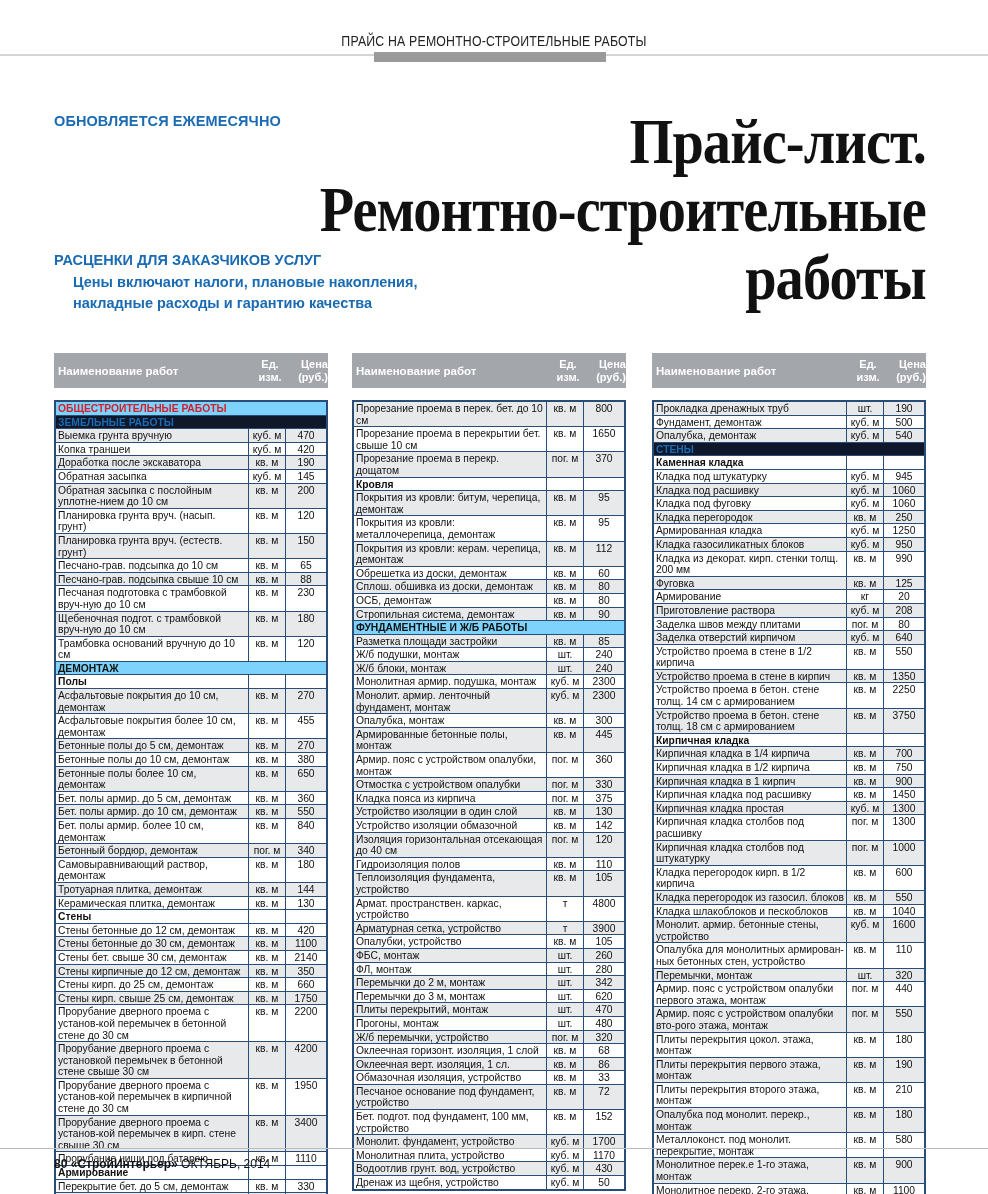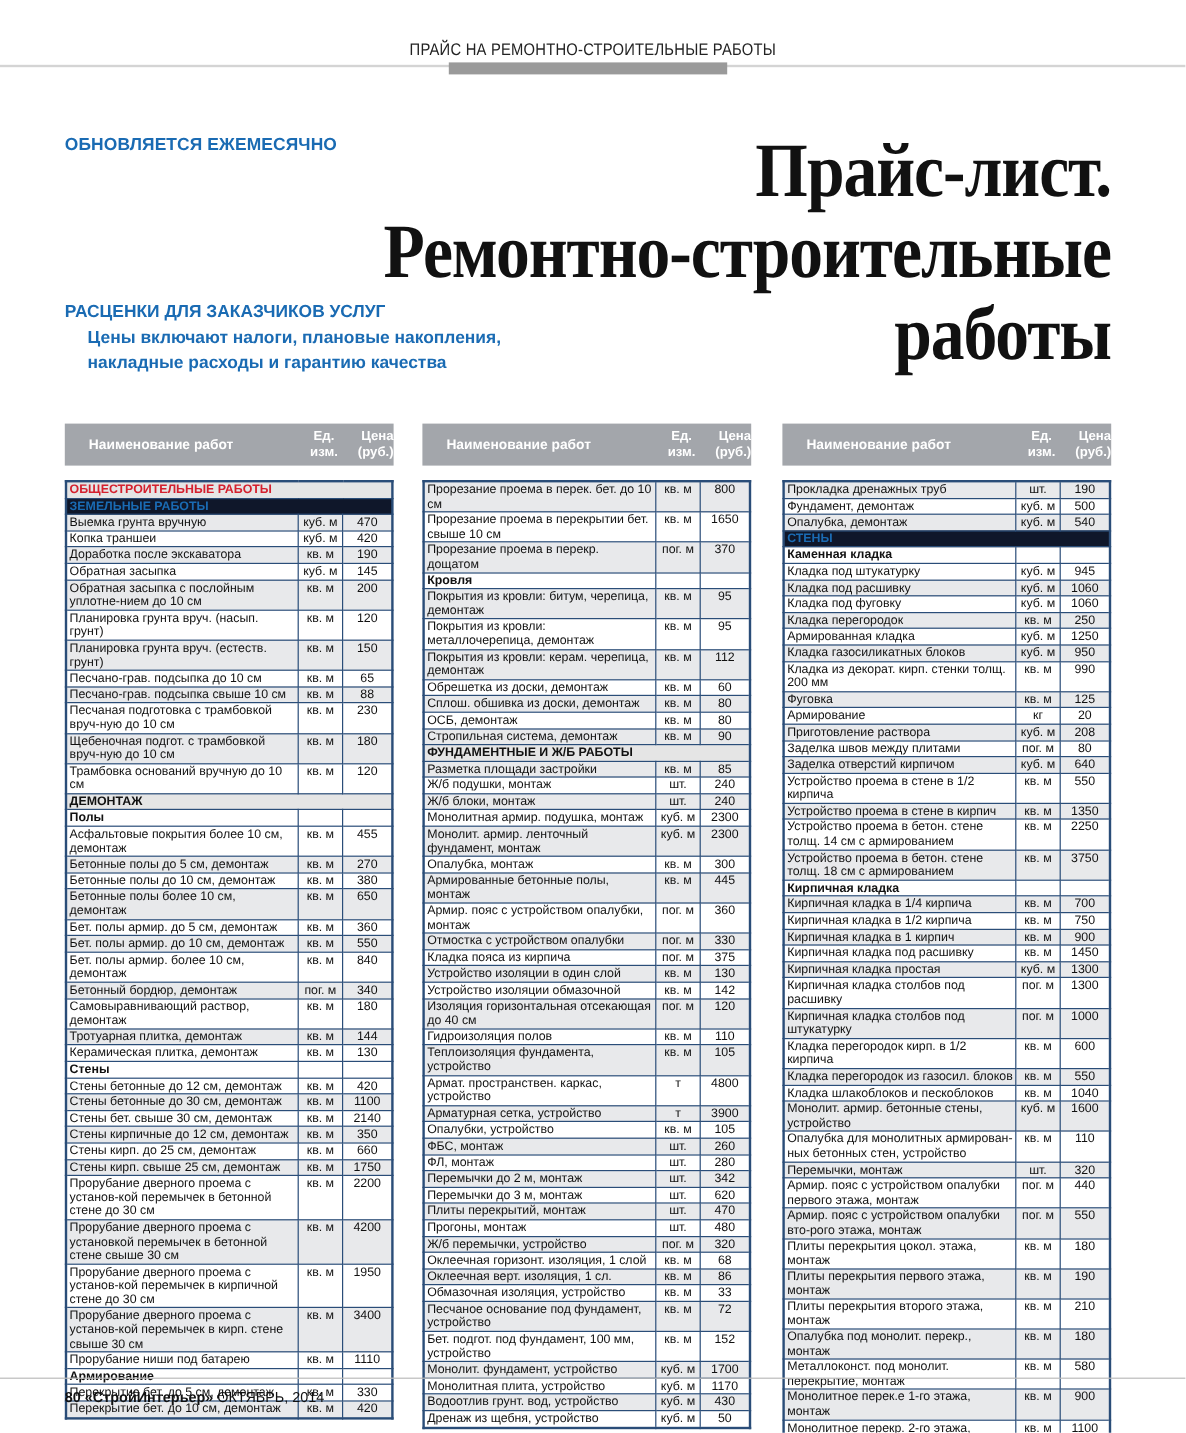--- a/index.html
+++ b/index.html
@@ -9,29 +9,29 @@
   .runbar{position:absolute;top:52px;left:374px;width:232px;height:10px;background:#9a9a9a;}
   .upd{position:absolute;top:113px;left:54px;font-weight:bold;font-size:14.5px;color:#1a6bb3;letter-spacing:0.1px;}
   .title{position:absolute;top:108px;right:62px;text-align:right;font-family:"Liberation Serif",serif;font-weight:bold;font-size:64px;line-height:68px;color:#111;letter-spacing:-1px;transform:scaleX(0.88);transform-origin:right top;}
   .sub1{position:absolute;top:252px;left:54px;font-weight:bold;font-size:14.5px;color:#1a6bb3;text-align:center;}
   .sub2{position:absolute;top:272px;left:54px;font-weight:bold;font-size:14.5px;line-height:21px;color:#1a6bb3;margin-left:19px;}
   .col{position:absolute;top:353px;width:274px;}
   .col1{left:54px;}
   .col2{left:352px;}
   .col3{left:652px;}
   .thead{height:35px;background:#a3a6ab;color:#fff;font-weight:bold;display:flex;align-items:center;font-size:11.5px;}
-  .thead .hn{flex:1;padding-left:20px;}
+  .thead .hn{flex:1;padding-left:4px;}
   .thead .hu{width:36px;text-align:center;line-height:13px;font-size:11px;}
   .thead .hp{width:40px;text-align:right;line-height:13px;font-size:11px;}
   table{border-collapse:collapse;width:274px;margin-top:12px;border:2px solid #2a4d78;}
   td{border:1px solid #2a4d78;font-size:10.3px;line-height:11.6px;padding:1px 2px 0 2px;vertical-align:top;}
   td.u{width:32px;text-align:center;white-space:nowrap;}
   td.p{width:36px;text-align:center;}
   tr.alt td{background:#e8e9eb;}
-  tr.sec td{font-weight:bold;background:#e5e5e5;}
+  tr.sec td{font-weight:bold;background:#7dd3fc;}
   tr.sec.red td{color:#d4202e;}
   tr.sec.blue td{color:#1a6bb3;background:#0f172a;}
   tr.sub td{font-weight:bold;margin-top:20px;}
   .foot{position:absolute;top:1157px;left:54px;font-size:12px;color:#111;}
   .foot b{font-weight:bold;}
   .footline{position:absolute;top:1148px;left:0;width:988px;height:1px;background:#bbb;}
 </style>
 </head>
 <body>
 
@@ -134,20 +134,25 @@
           <td class="p">120</td>
         </tr>
         <tr class="sec plain">
           <td colspan="3">ДЕМОНТАЖ</td>
         </tr>
         <tr class="sub">
           <td>Полы</td>
           <td class="u"></td>
           <td class="p"></td>
         </tr>
+        <tr class="alt">
+          <td>Асфальтовые покрытия до 10 см, демонтаж</td>
+          <td class="u">кв. м</td>
+          <td class="p">270</td>
+        </tr>
         <tr class="">
           <td>Асфальтовые покрытия более 10 см, демонтаж</td>
           <td class="u">кв. м</td>
           <td class="p">455</td>
         </tr>
         <tr class="alt">
           <td>Бетонные полы до 5 см, демонтаж</td>
           <td class="u">кв. м</td>
           <td class="p">270</td>
         </tr>

